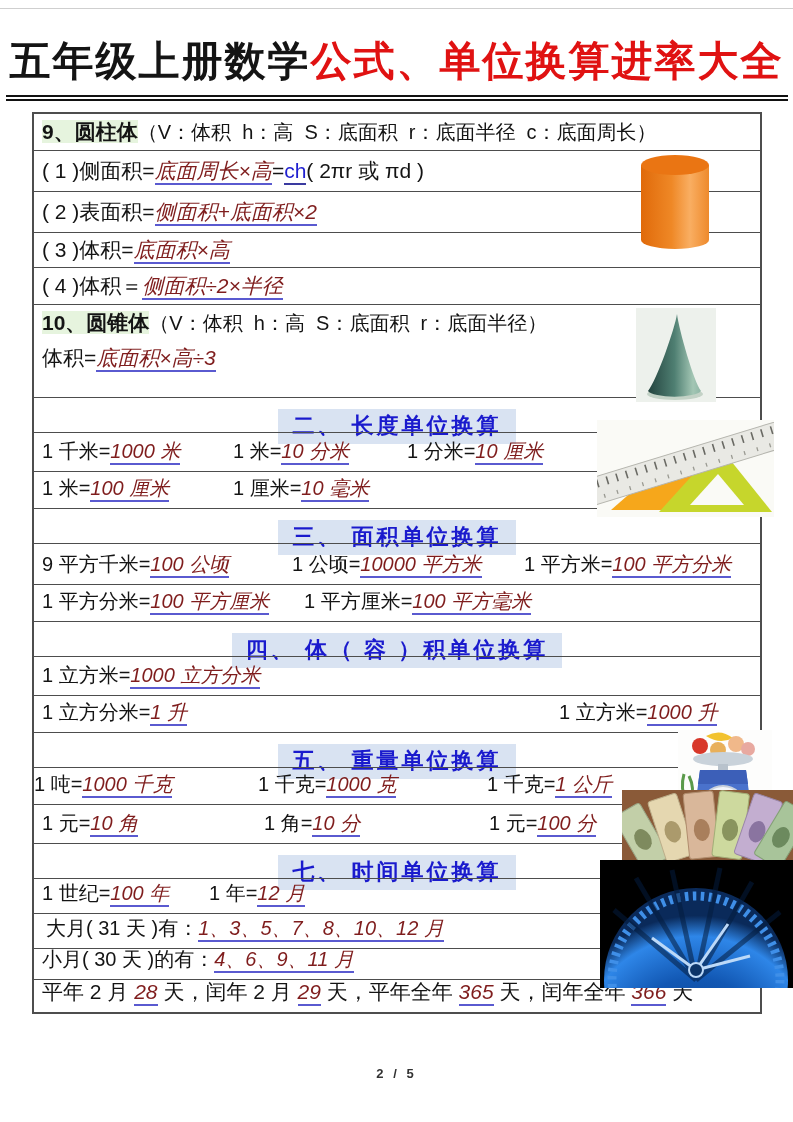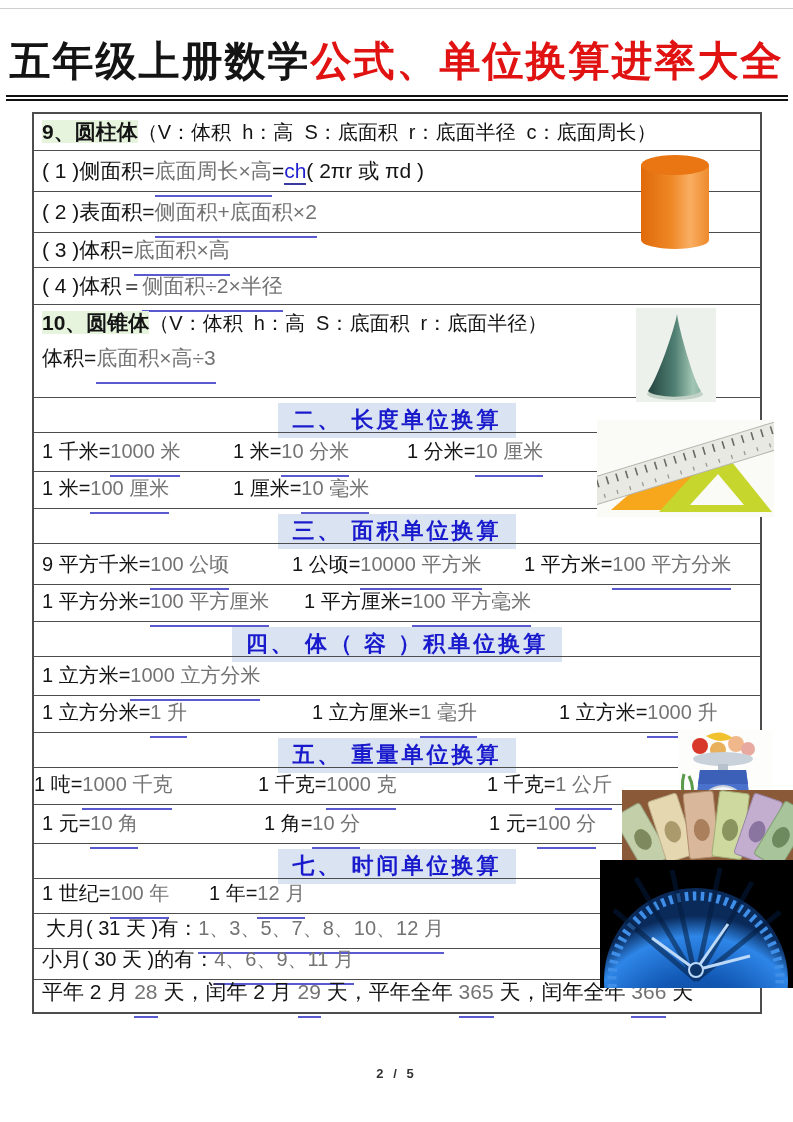--- a/index.html
+++ b/index.html
@@ -9,24 +9,24 @@
   .title-wrap{position:absolute;top:34px;left:0;right:0;text-align:center;}
   .title{display:inline-block;font-size:41px;font-weight:bold;letter-spacing:2px;
          border-bottom:6px double #111;padding:0 4px 6px 4px;white-space:pre;}
   .tred{color:#e01212;}
   .tbl{position:absolute;left:32px;top:112px;width:730px;border:2px solid #4d4d4d;background:#fff;box-sizing:border-box;}
   .fline{position:relative;padding-left:8px;border-top:1px solid #4d4d4d;font-size:21px;white-space:pre;}
   .nb{border-top:none !important;}
   .crow{position:relative;border-top:1px solid #4d4d4d;font-size:20px;}
   .hrow{position:relative;border-top:1px solid #4d4d4d;text-align:center;}
   .chip{display:inline-block;background:#d9e3f2;color:#1a1acd;font-weight:bold;font-size:22px;
-        letter-spacing:3px;padding:2px 14px 3px 14px;margin-top:5px;white-space:pre;}
+        letter-spacing:3px;padding:2px 14px 3px 14px;margin-top:11px;white-space:pre;}
   .item{position:absolute;bottom:6px;white-space:pre;}
   .k{color:#141414;white-space:pre;}
-  .v{color:#737373;border-bottom:2px solid #5a5ad0;padding-bottom:13px;white-space:pre;}
+  .v{color:#7f1d1d;border-bottom:2px solid #5a5ad0;padding-bottom:1px;white-space:pre;font-style:italic;}
   .vb{color:#1f1fd0;border-bottom:2px solid #3a3aa0;padding-bottom:1px;}
   .hl{background:#e6f4de;font-weight:bold;}
   .vars{font-size:20px;}
   .imgabs{position:absolute;z-index:6;}
   .footer{position:absolute;top:1066px;left:0;right:0;text-align:center;
           font-size:13px;font-weight:bold;letter-spacing:3px;color:#333;}
 </style>
 </head>
 <body>
 
@@ -121,21 +121,20 @@
     </div>
 
     <div class="hrow" style="height:34px">
       <span class="chip">四、 体（ 容 ）积单位换算</span>
     </div>
     <div class="crow" style="height:38px">
       <span class="item" style="left:8px"><span class="k">1 立方米=</span><span class="v">1000 立方分米</span></span>
     </div>
     <div class="crow" style="height:36px">
       <span class="item" style="left:8px"><span class="k">1 立方分米=</span><span class="v">1 升</span></span>
-      <span class="item" style="left:278px"><span class="k">1 立方厘米=</span><span class="v">1 毫升</span></span>
       <span class="item" style="left:525px"><span class="k">1 立方米=</span><span class="v">1000 升</span></span>
     </div>
 
     <div class="hrow" style="height:34px">
       <span class="chip">五、 重量单位换算</span>
       <div class="imgabs" style="right:-12px;top:-3px;width:94px;height:110px">
         <svg width="94" height="110" viewBox="0 0 94 110">
           <rect width="94" height="110" fill="#fdfdfc"></rect>
           <path d="M6 44 q-4 14 2 28 M11 46 q6 12 2 26" stroke="#5a9a4a" stroke-width="3" fill="none"></path>
           <circle cx="22" cy="16" r="8" fill="#d8382a"></circle>

